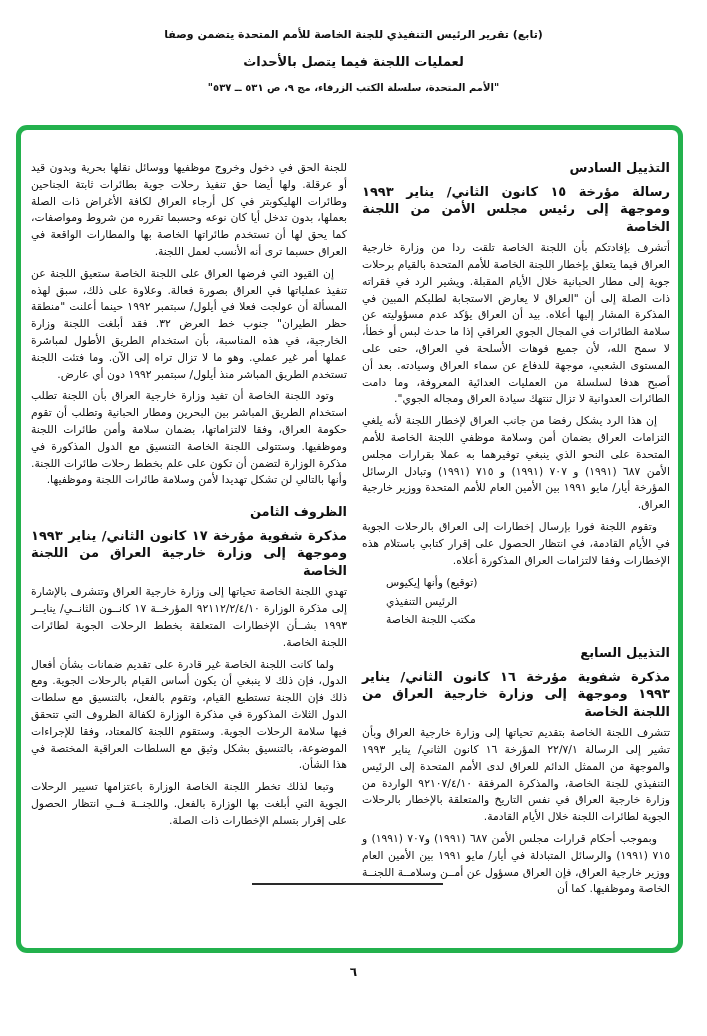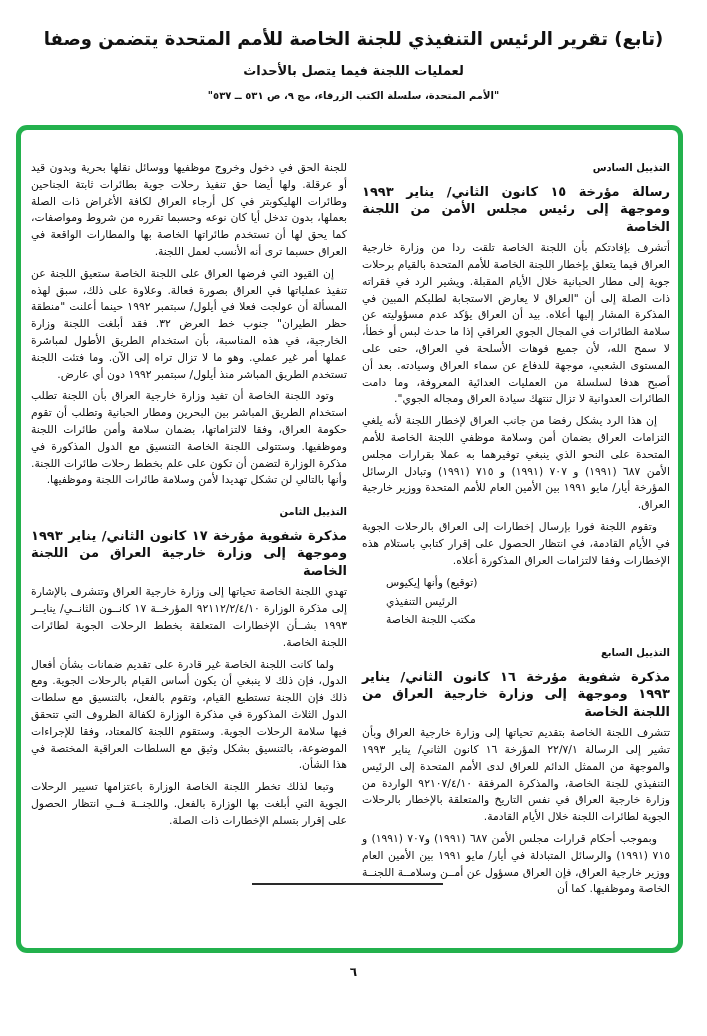--- a/index.html
+++ b/index.html
@@ -23,21 +23,21 @@
   
   .header {
     position: absolute;
     top: 28px;
     left: 0;
     width: 100%;
     text-align: center;
     direction: rtl;
   }
   .header .t1 {
-    font-size: 18px;
+    font-size: 11px;
     font-weight: bold;
     line-height: 1.2;
   }
   .header .t2 {
     font-size: 13px;
     font-weight: bold;
     margin-top: 13px;
     line-height: 1.2;
   }
   .header .t3 {
@@ -83,21 +83,21 @@
   .col-right { width: 308px; }
   .col-left  { width: 316px; }
 
   .para {
     margin: 0 0 5px 0;
   }
   .para.indent { text-indent: 13px; }
 
   .appendix-heading {
     font-weight: bold;
-    font-size: 10px;
+    font-size: 13px;
     margin: 15px 0 6px 0;
     text-align: right;
   }
   .appendix-heading.first { margin-top: 0; }
 
   .subject {
     font-weight: bold;
     font-size: 13px;
     line-height: 17.5px;
     margin: 0 0 5px 0;
@@ -172,21 +172,21 @@
       <div class="subject">مذكرة شفوية مؤرخة ١٦ كانون الثاني/ يناير ١٩٩٣ وموجهة إلى وزارة خارجية العراق من اللجنة الخاصة</div>
       <p class="para">تتشرف اللجنة الخاصة بتقديم تحياتها إلى وزارة خارجية العراق وبأن تشير إلى الرسالة ٢٢/٧/١ المؤرخة ١٦ كانون الثاني/ يناير ١٩٩٣ والموجهة من الممثل الدائم للعراق لدى الأمم المتحدة إلى الرئيس التنفيذي للجنة الخاصة، والمذكرة المرفقة ٩٢١٠٧/٤/١٠ الواردة من وزارة خارجية العراق في نفس التاريخ والمتعلقة بالإخطار بالرحلات الجوية لطائرات اللجنة خلال الأيام القادمة.</p>
       <p class="para indent">وبموجب أحكام قرارات مجلس الأمن ٦٨٧ (١٩٩١) و٧٠٧ (١٩٩١) و ٧١٥ (١٩٩١) والرسائل المتبادلة في أيار/ مايو ١٩٩١ بين الأمين العام ووزير خارجية العراق، فإن العراق مسؤول عن أمــن وسلامــة اللجنــة الخاصة وموظفيها. كما أن</p>
     </div>
 
     <div class="col col-left">
       <p class="para">للجنة الحق في دخول وخروج موظفيها ووسائل نقلها بحرية وبدون قيد أو عرقلة. ولها أيضا حق تنفيذ رحلات جوية بطائرات ثابتة الجناحين وطائرات الهليكوبتر في كل أرجاء العراق لكافة الأغراض ذات الصلة بعملها، بدون تدخل أيا كان نوعه وحسبما تقرره من شروط ومواصفات، كما يحق لها أن تستخدم طائراتها الخاصة بها والمطارات الواقعة في العراق حسبما ترى أنه الأنسب لعمل اللجنة.</p>
       <p class="para indent">إن القيود التي فرضها العراق على اللجنة الخاصة ستعيق اللجنة عن تنفيذ عملياتها في العراق بصورة فعالة. وعلاوة على ذلك، سبق لهذه المسألة أن عولجت فعلا في أيلول/ سبتمبر ١٩٩٢ حينما أعلنت "منطقة حظر الطيران" جنوب خط العرض ٣٢. فقد أبلغت اللجنة وزارة الخارجية، في هذه المناسبة، بأن استخدام الطريق الأطول لمباشرة عملها أمر غير عملي. وهو ما لا تزال تراه إلى الآن. وما فتئت اللجنة تستخدم الطريق المباشر منذ أيلول/ سبتمبر ١٩٩٢ دون أي عارض.</p>
       <p class="para indent">وتود اللجنة الخاصة أن تفيد وزارة خارجية العراق بأن اللجنة تطلب استخدام الطريق المباشر بين البحرين ومطار الحبانية وتطلب أن تقوم حكومة العراق، وفقا لالتزاماتها، بضمان سلامة وأمن طائرات اللجنة وموظفيها. وستتولى اللجنة الخاصة التنسيق مع الدول المذكورة في مذكرة الوزارة لتضمن أن تكون على علم بخطط رحلات طائرات اللجنة. وأنها بالتالي لن تشكل تهديدا لأمن وسلامة طائرات اللجنة وموظفيها.</p>
 
-      <div class="appendix-heading">التذييل الثامن</div>
+      <div class="appendix-heading">الظروف الثامن</div>
       <div class="subject">مذكرة شفوية مؤرخة ١٧ كانون الثاني/ يناير ١٩٩٣ وموجهة إلى وزارة خارجية العراق من اللجنة الخاصة</div>
       <p class="para">تهدي اللجنة الخاصة تحياتها إلى وزارة خارجية العراق وتتشرف بالإشارة إلى مذكرة الوزارة ٩٢١١٢/٢/٤/١٠ المؤرخــة ١٧ كانــون الثانــي/ ينايــر ١٩٩٣ بشــأن الإخطارات المتعلقة بخطط الرحلات الجوية لطائرات اللجنة الخاصة.</p>
       <p class="para indent">ولما كانت اللجنة الخاصة غير قادرة على تقديم ضمانات بشأن أفعال الدول، فإن ذلك لا ينبغي أن يكون أساس القيام بالرحلات الجوية. ومع ذلك فإن اللجنة تستطيع القيام، وتقوم بالفعل، بالتنسيق مع سلطات الدول الثلاث المذكورة في مذكرة الوزارة لكفالة الظروف التي تتحقق فيها سلامة الرحلات الجوية. وستقوم اللجنة كالمعتاد، وفقا للإجراءات الموضوعة، بالتنسيق بشكل وثيق مع السلطات العراقية المختصة في هذا الشأن.</p>
       <p class="para indent">وتبعا لذلك تخطر اللجنة الخاصة الوزارة باعتزامها تسيير الرحلات الجوية التي أبلغت بها الوزارة بالفعل. واللجنــة فــي انتظار الحصول على إقرار بتسلم الإخطارات ذات الصلة.</p>
     </div>
 
   </div>
 
   <div class="footnote-divider"></div>
 

